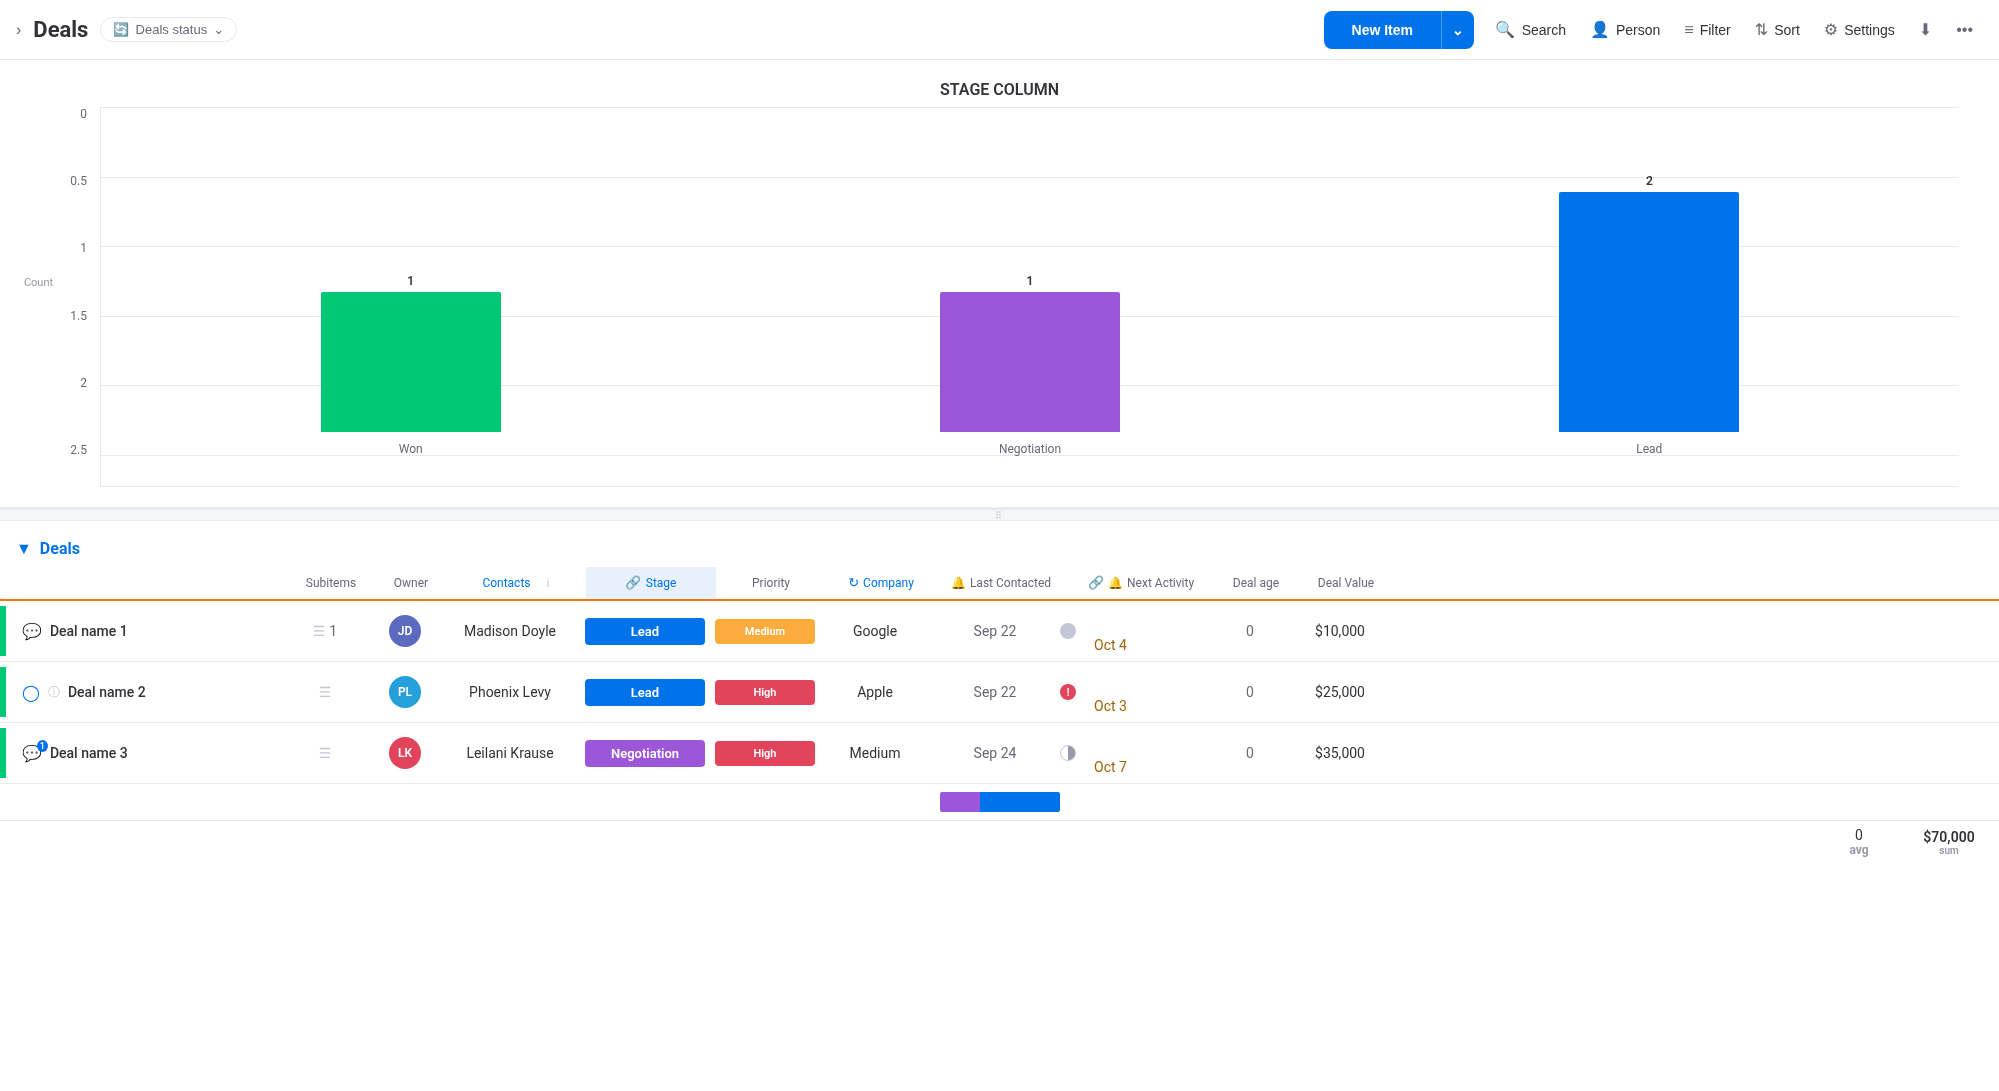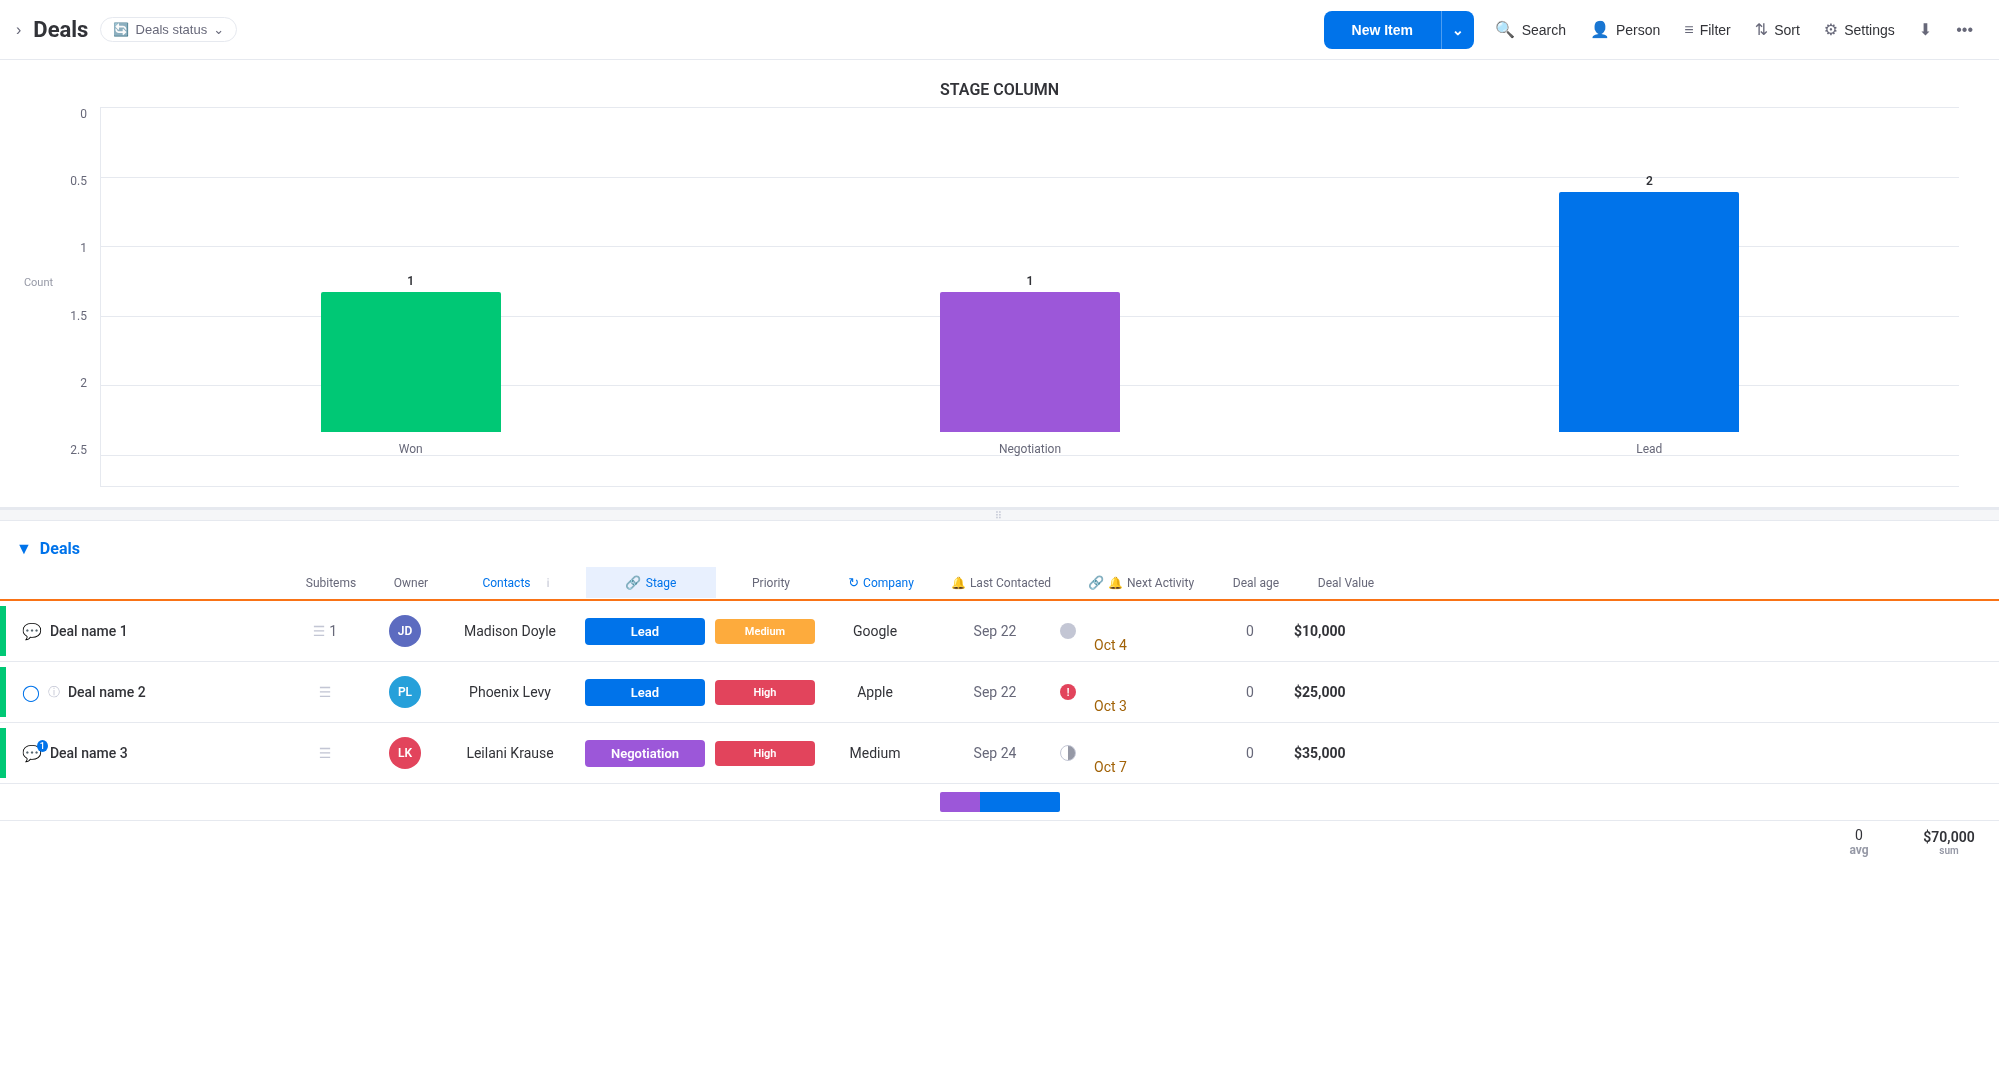--- a/index.html
+++ b/index.html
@@ -123,21 +123,21 @@
     .cell-subitems { width: 90px; text-align: center; padding: 8px 4px; flex-shrink: 0; display: flex; align-items: center; justify-content: center; gap: 4px; color: #676879; }
     .cell-owner { width: 70px; text-align: center; padding: 8px 4px; flex-shrink: 0; display: flex; justify-content: center; }
     .cell-contacts { width: 140px; text-align: center; padding: 8px 4px; flex-shrink: 0; }
     .cell-stage { width: 130px; text-align: center; padding: 4px; flex-shrink: 0; }
     .cell-priority { width: 110px; text-align: center; padding: 4px; flex-shrink: 0; }
     .cell-company { width: 110px; text-align: center; padding: 8px 4px; flex-shrink: 0; }
     .cell-last-contacted { width: 130px; text-align: center; padding: 8px 4px; flex-shrink: 0; color: #676879; }
     .cell-next-activity-icon { width: 30px; text-align: center; flex-shrink: 0; }
     .cell-next-activity { width: 120px; text-align: left; padding: 8px 4px; flex-shrink: 0; color: #a16207; margin-top: 28px; }
     .cell-deal-age { width: 80px; text-align: center; padding: 8px 4px; flex-shrink: 0; color: #676879; }
-    .cell-deal-value { width: 100px; text-align: left; padding: 8px 4px; flex-shrink: 0; font-weight: 700; }
+    .cell-deal-value { width: 100px; text-align: center; padding: 8px 4px; flex-shrink: 0; font-weight: 400; }
 
     .stage-badge {
       display: inline-block; padding: 6px 12px; border-radius: 4px;
       color: #fff; font-weight: 600; font-size: 13px; width: 120px; text-align: center;
     }
     .stage-lead { background: #0073ea; }
     .stage-negotiation { background: #9c57d9; }
 
     .priority-badge {
       display: inline-block; padding: 6px 12px; border-radius: 4px;

